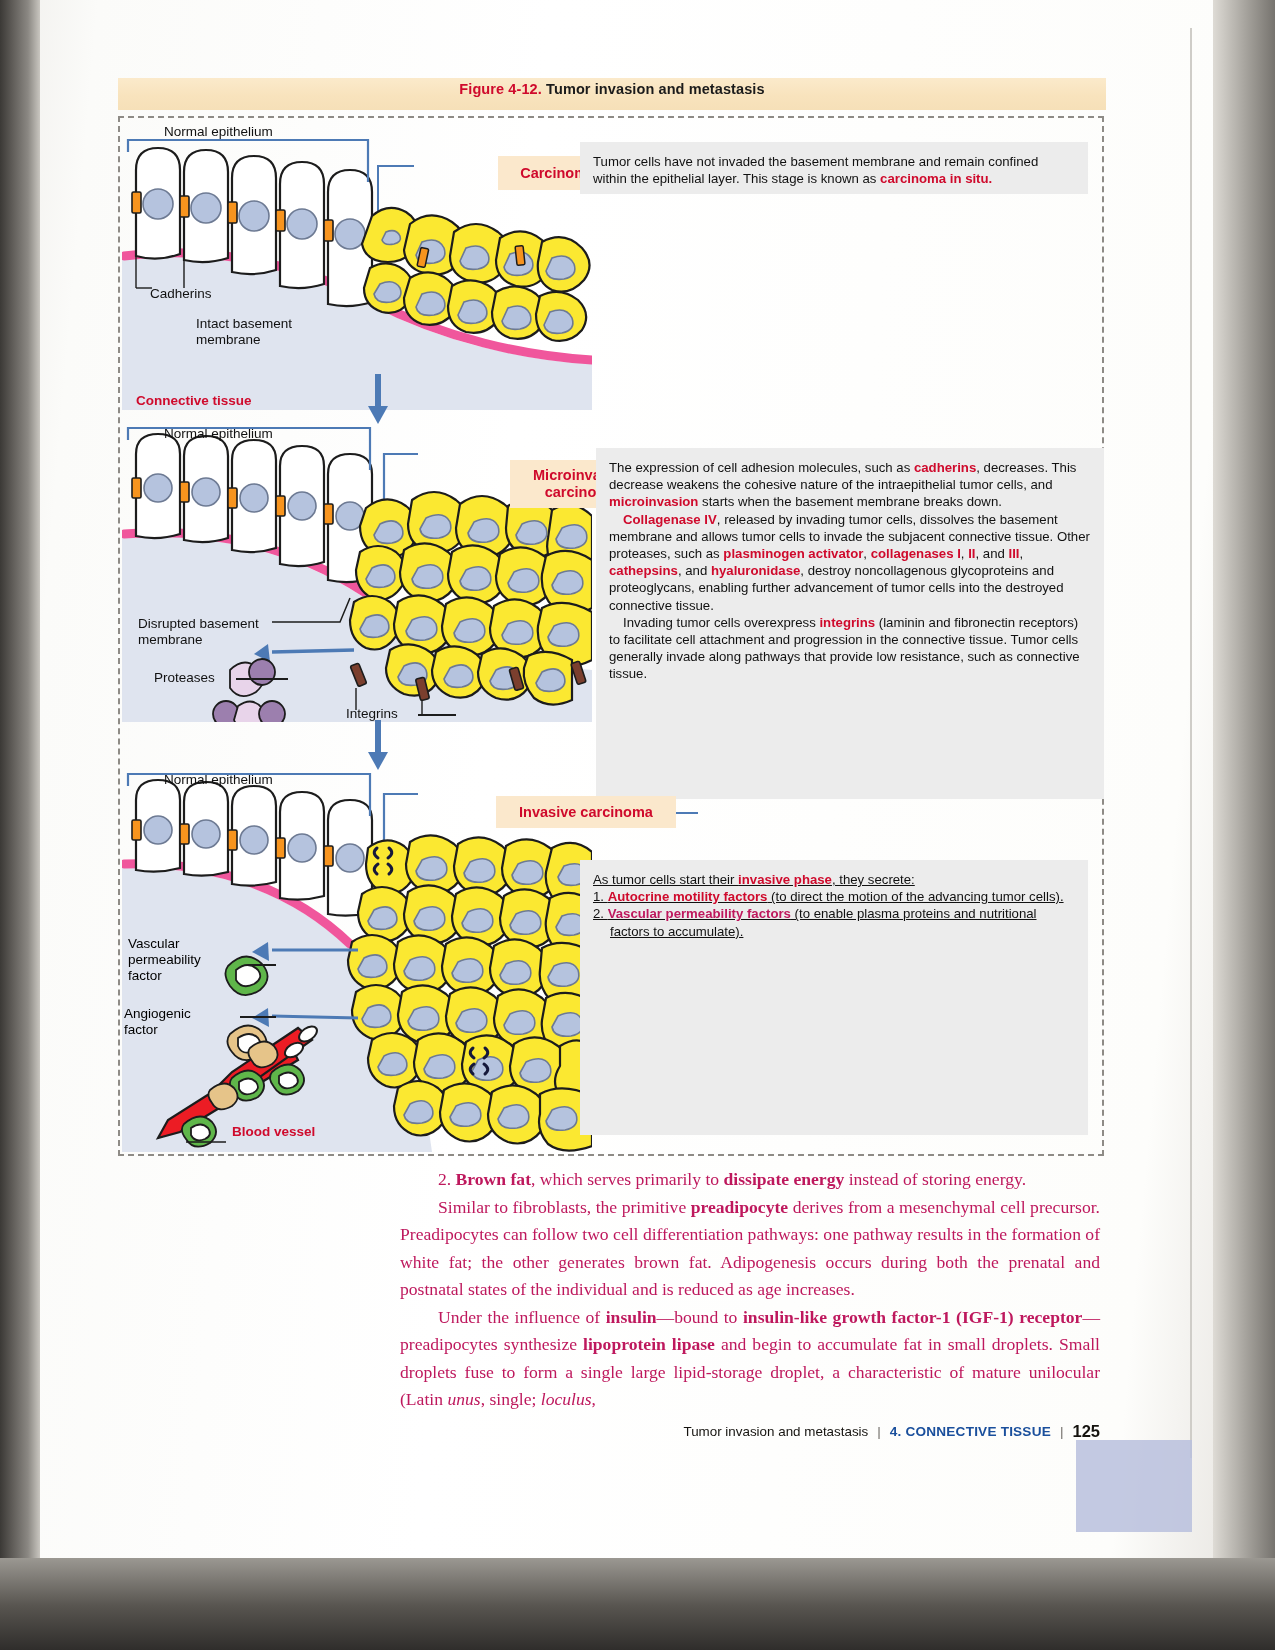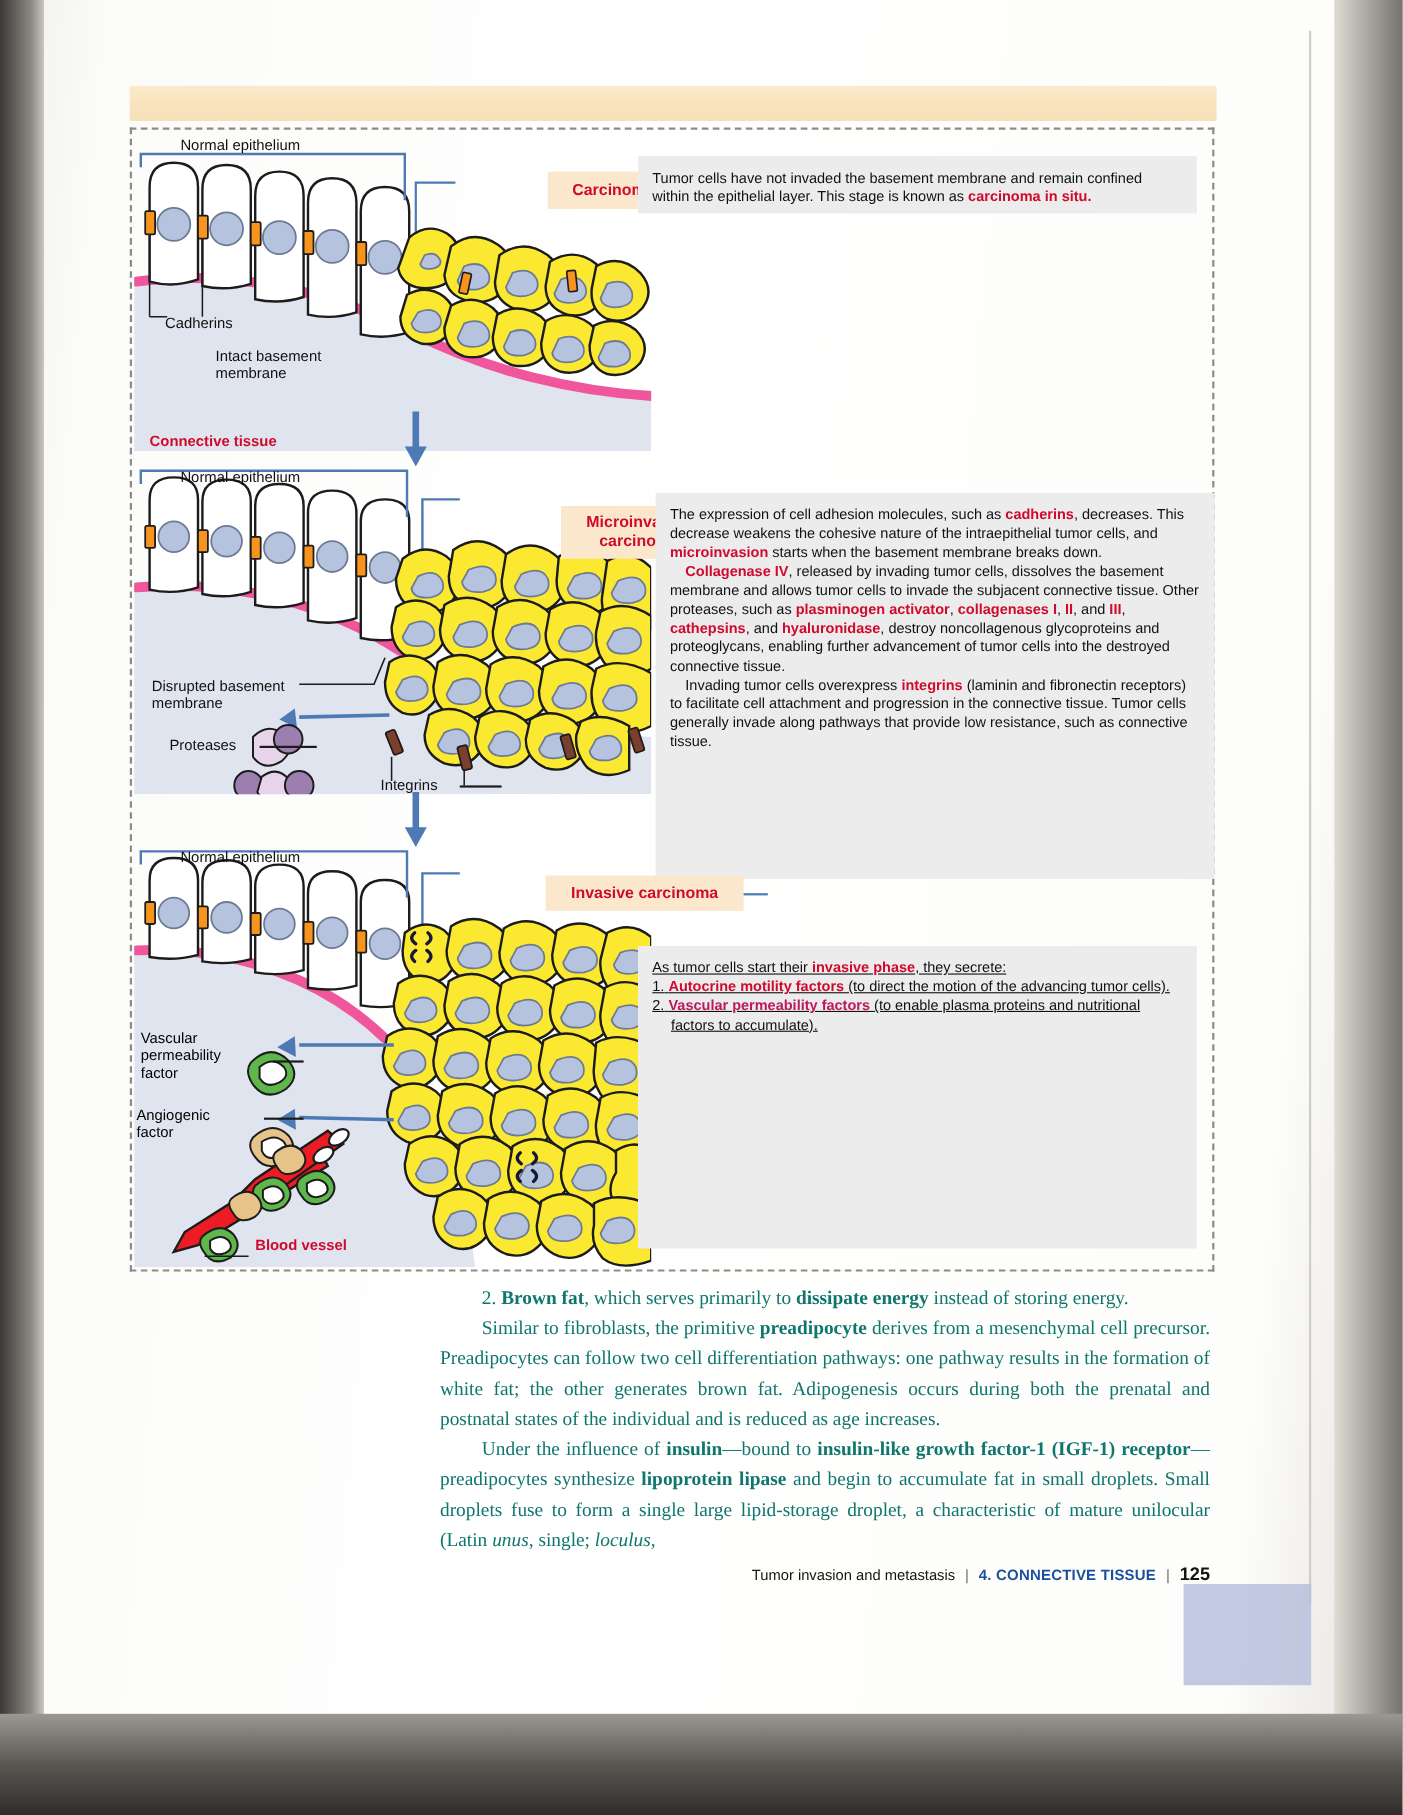--- a/index.html
+++ b/index.html
@@ -83,21 +83,21 @@
   .lbl.c{text-align:left;}
 
   
   .ln{position:absolute;background:#1c1c1c;}
   .bl{position:absolute;background:#4d7ab5;}
 
   
   .bodytext{
     position:absolute;left:400px;top:1166px;width:700px;
     font-family:"Liberation Serif", serif;font-size:17.6px;line-height:27.5px;
-    color:#0f766e;text-align:justify;
+    color:#be185d;text-align:justify;
   }
   .bodytext p{margin:0;}
   .bodytext .ind{text-indent:38px;}
   .bodytext b{font-weight:bold;}
   .bodytext i{font-style:italic;}
 
   .footer{
     position:absolute;left:400px;top:1418px;width:700px;height:26px;
     font-size:13.6px;color:#15130f;display:flex;align-items:center;
     justify-content:flex-end;gap:9px;font-family:"Liberation Sans",sans-serif;
@@ -118,20 +118,24 @@
   <div class="bottomedge"></div>
   <div class="vrule"></div>
   <div class="cornerblock"></div>
 
   <div class="ghost" style="left:100px;top:1160px;">&nbsp;</div>
   <div class="ghost" style="left:96px;top:1210px;">&nbsp;</div>
 
   <div class="figwrap">
 
     <div class="figtitlebar"></div>
+    <div class="figtitle">
+      <span class="red">Figure 4-12.</span>
+      <span>Tumor invasion and metastasis</span>
+    </div>
 
     <div class="figbox"></div>
 
     <svg class="art" style="top:42px;" width="470" height="290" viewBox="0 0 470 290">
 
       <path d="M0,140 C90,128 180,150 250,186 C320,222 400,240 470,244 L470,290 L0,290 Z" fill="#dfe4ef" stroke="none"></path>
 
       <path d="M2,136 C92,124 182,146 252,182 C322,218 402,236 470,240" fill="none" stroke="#f0569c" stroke-width="9" stroke-linecap="round"></path>
 
       <g fill="#ffffff" stroke="#1c1c1c" stroke-width="2.2">

